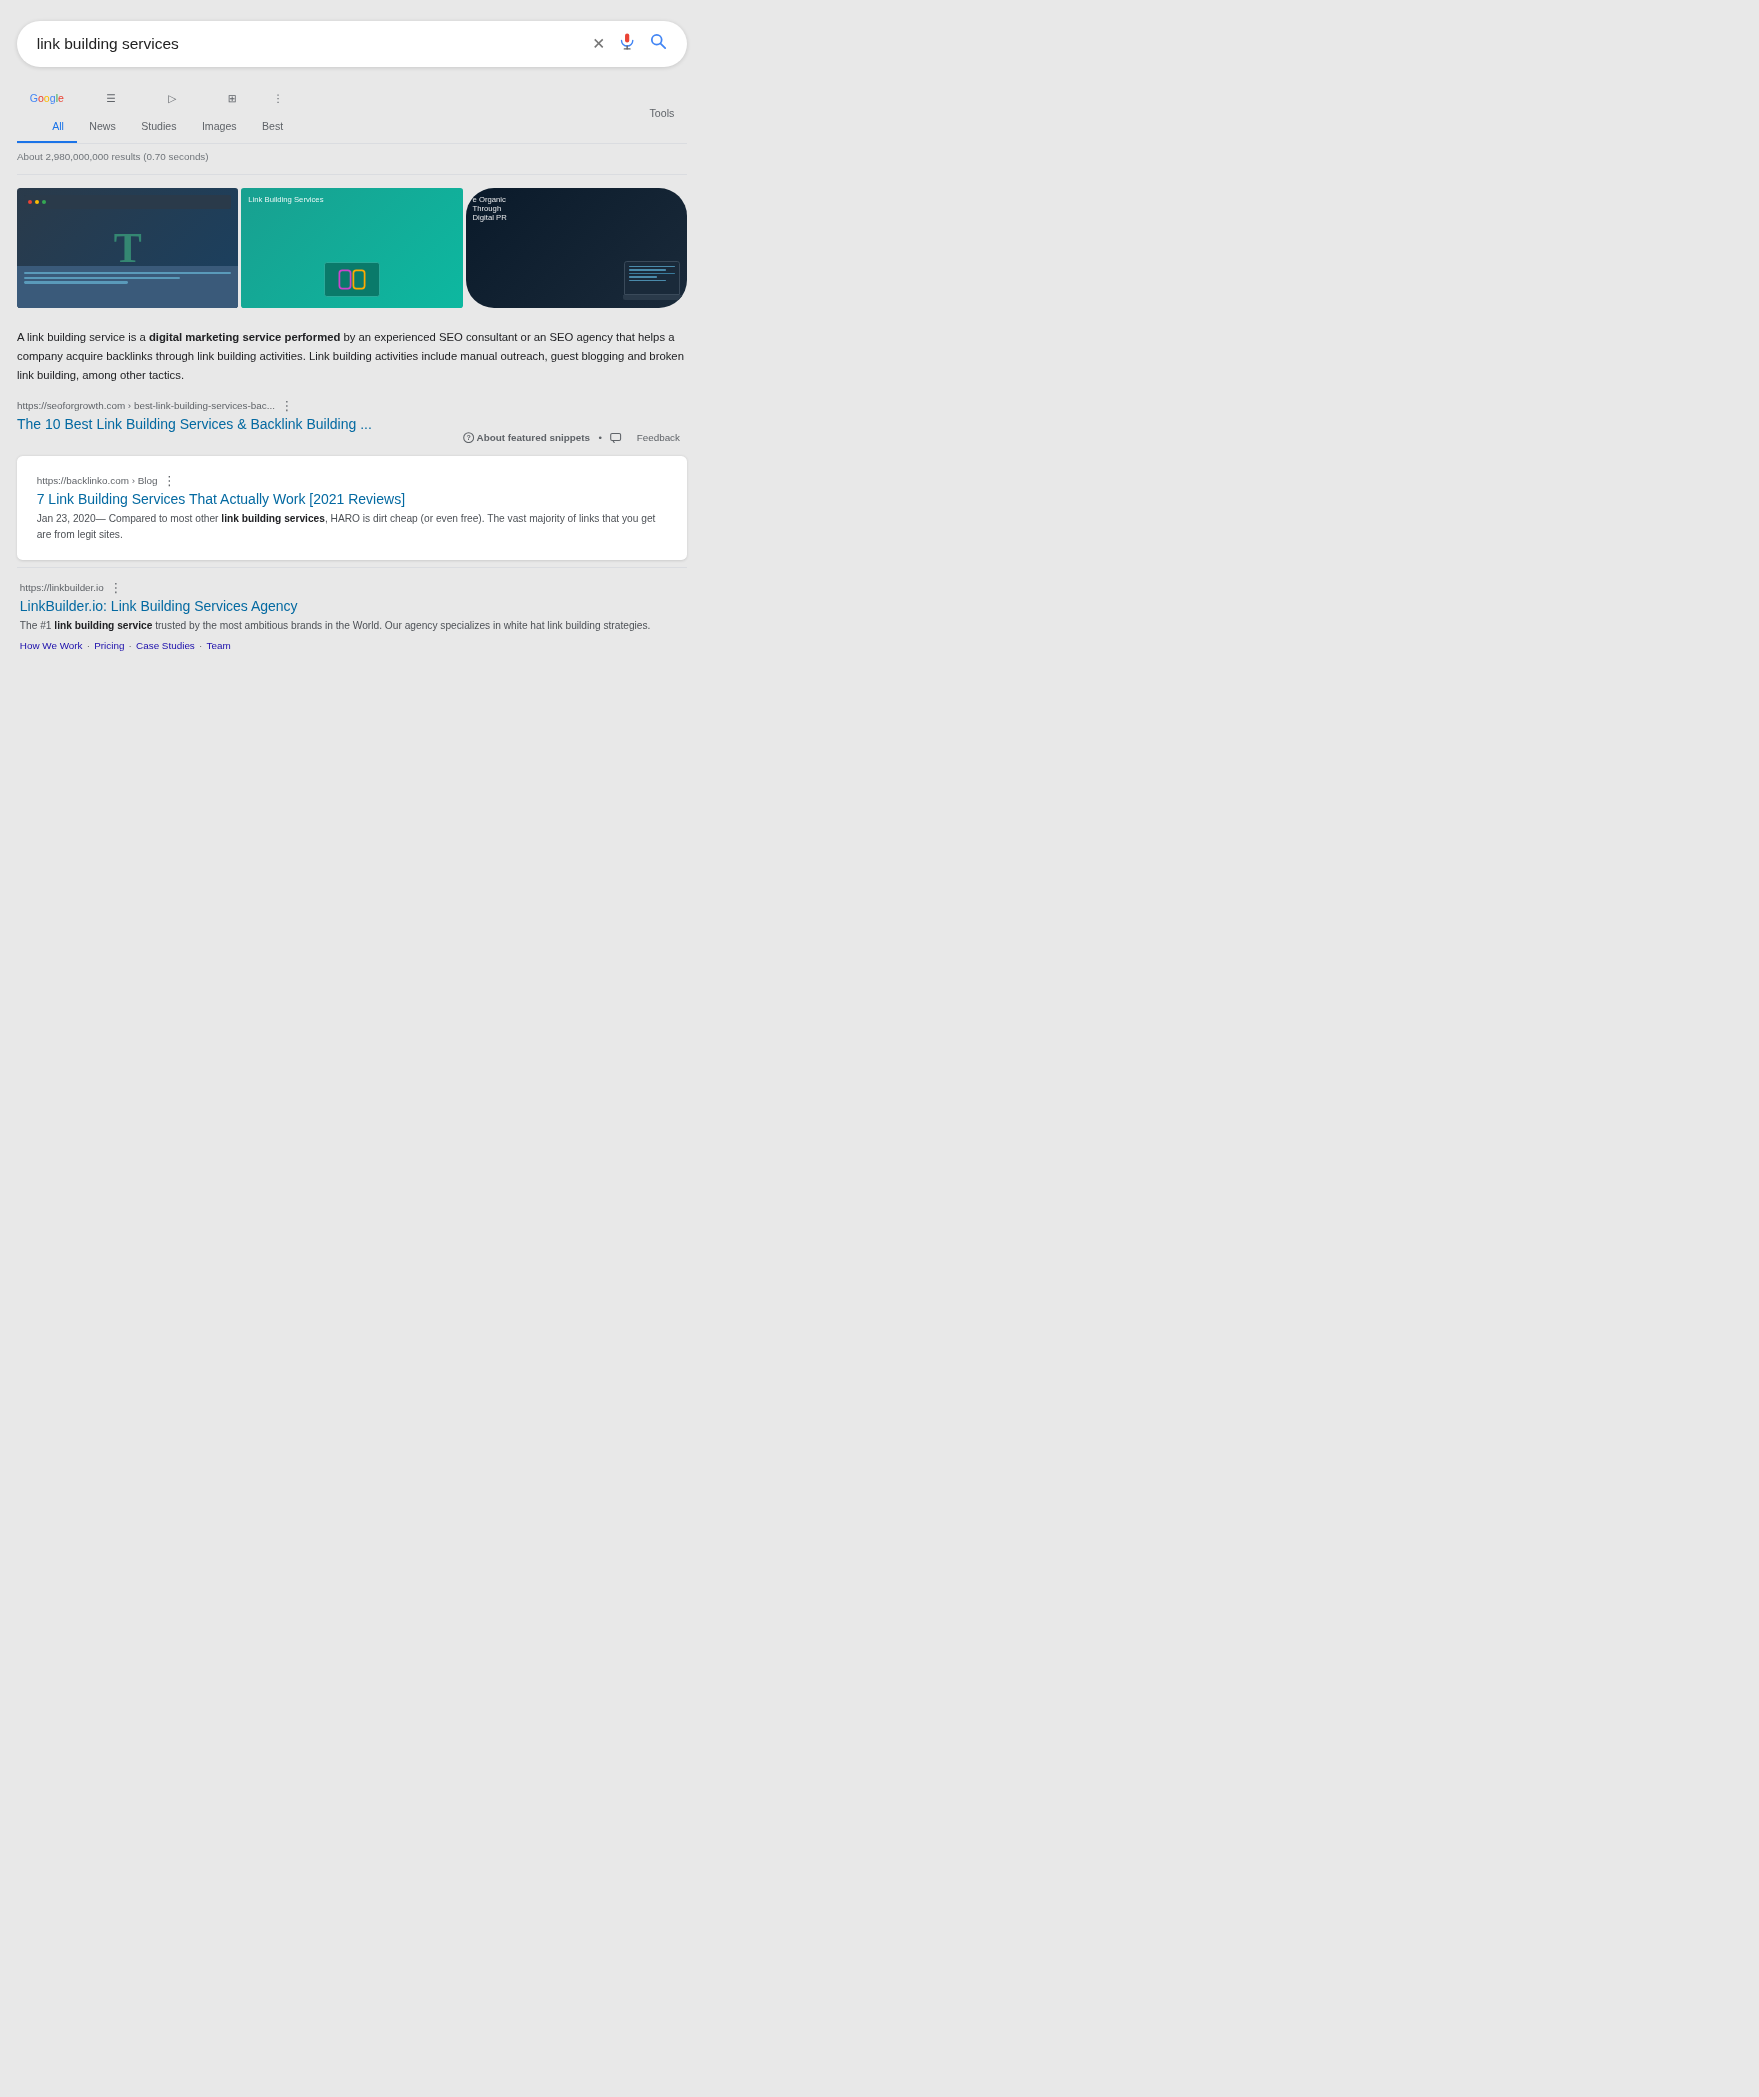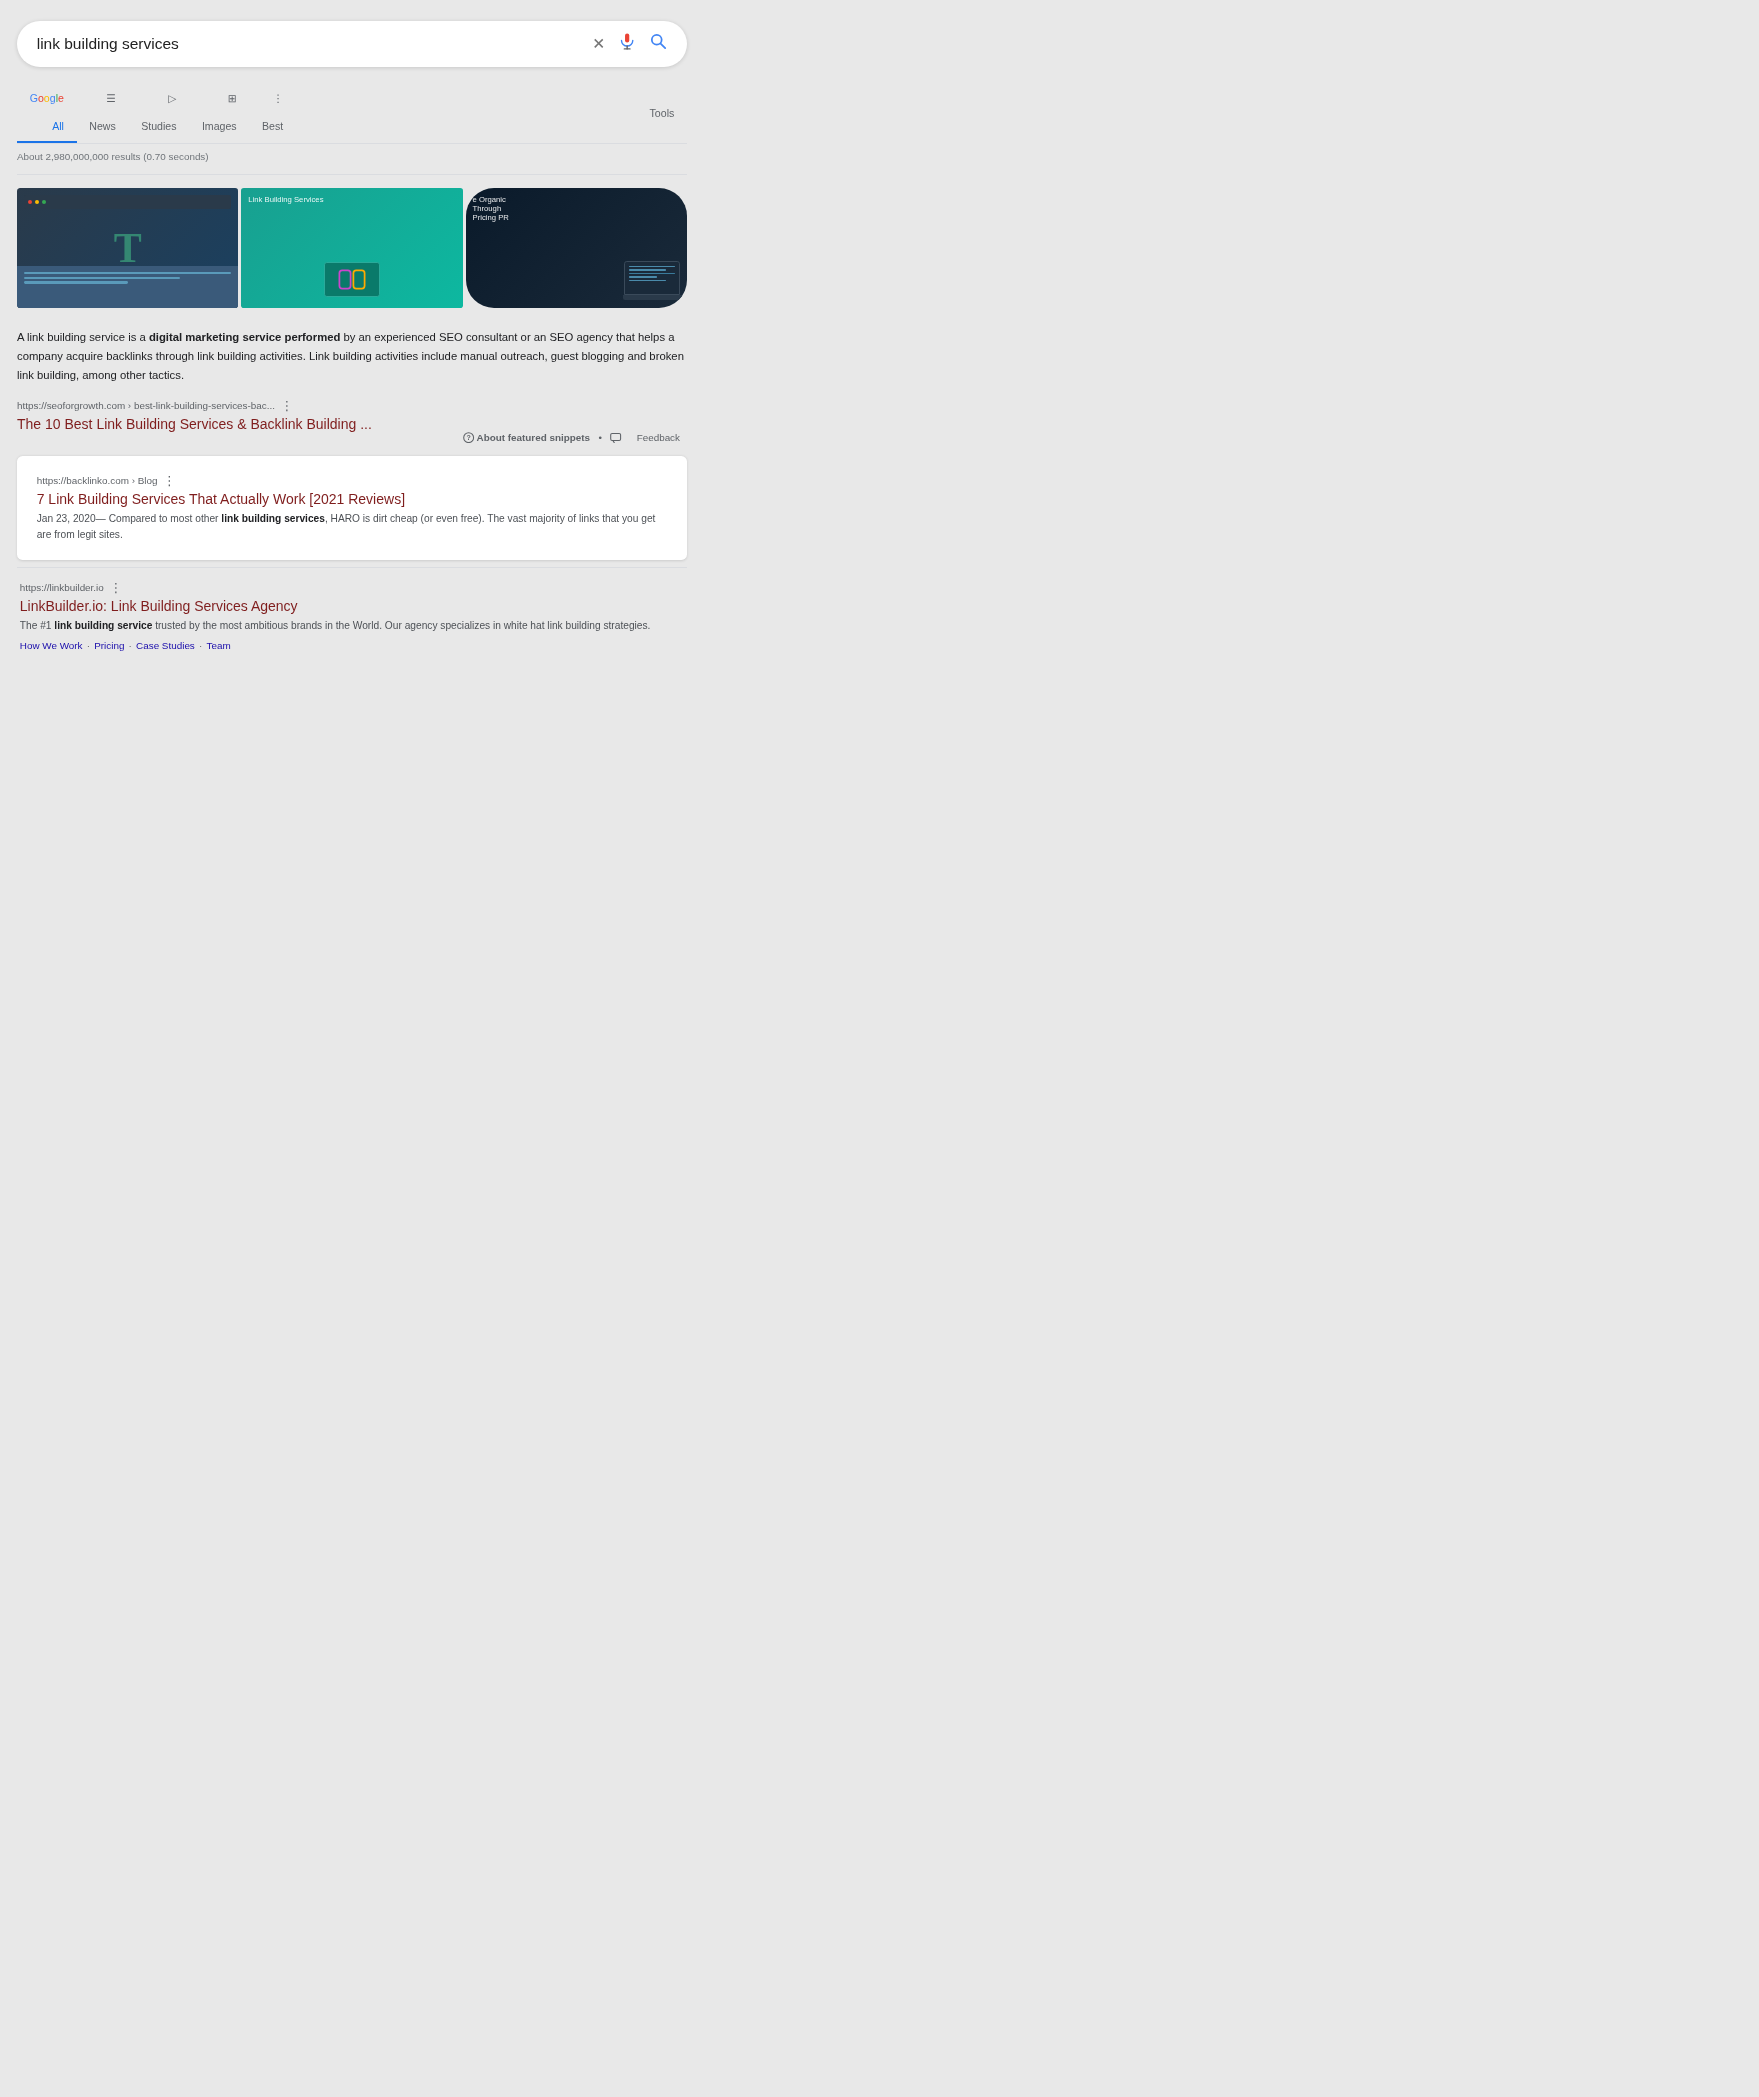--- a/index.html
+++ b/index.html
@@ -147,21 +147,21 @@
       gap: 5.6px;
       margin-bottom: 2.8px;
     }
     .source-url .dots-menu {
       cursor: pointer;
       color: #5f6368;
       font-size: 12.7px;
     }
     .result-title {
       font-size: 14px;
-      color: #7f1d1d;
+      color: #0369a1;
       margin-bottom: 7px;
       cursor: pointer;
       text-decoration: none;
     }
 
     
     .snippet-footer {
       display: flex;
       align-items: center;
       justify-content: flex-end;
@@ -328,21 +328,21 @@
           <rect x="2" y="2" width="16" height="26" rx="4" fill="none" stroke="#cc44cc" stroke-width="2.5"></rect>
           <rect x="22" y="2" width="16" height="26" rx="4" fill="none" stroke="#ffaa00" stroke-width="2.5"></rect>
         </svg>
       </div>
     </div>
   </div>
   <div class="img-block img-block-4">
     <div style="position:absolute; top:7px; left:7px; font-size:7.7px; color:white; opacity:0.9;">
       <div>e Organic</div>
       <div>Through</div>
-      <div>Pricing PR</div>
+      <div>Digital PR</div>
     </div>
 
     <div style="position:absolute; bottom:8.4px; right:7px; width:56px;">
       <div style="width:56px; height:34px; background:#1a2a3a; border-radius:2.8px 2.8px 0 0; border:1.4px solid #3a4a5a; overflow:hidden;">
         <div style="margin:3.5px 4.2px;">
           <div style="height:1.4px; background:#4a8aaa; margin-bottom:2.1px; border-radius:0.7px;"></div>
           <div style="height:1.4px; background:#4a8aaa; margin-bottom:2.1px; border-radius:0.7px; width:80%;"></div>
           <div style="height:1.4px; background:#3a7a9a; margin-bottom:2.1px; border-radius:0.7px;"></div>
           <div style="height:1.4px; background:#4a8aaa; margin-bottom:2.1px; border-radius:0.7px; width:60%;"></div>
           <div style="height:1.4px; background:#4a8aaa; border-radius:0.7px; width:80%;"></div>

